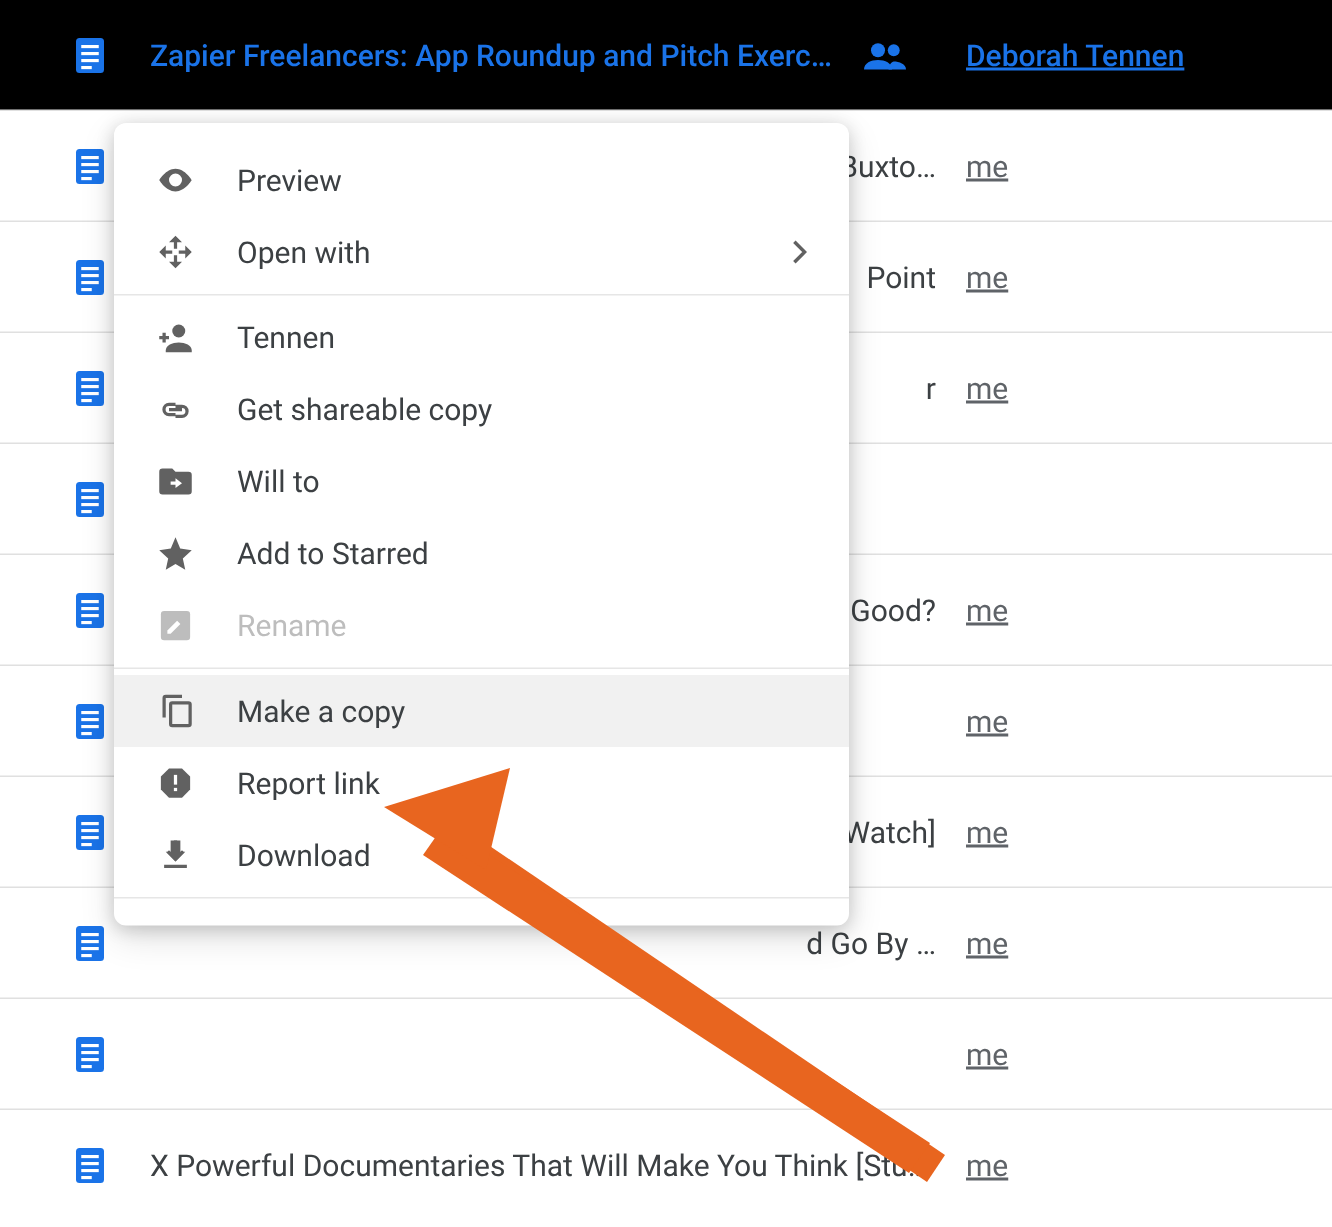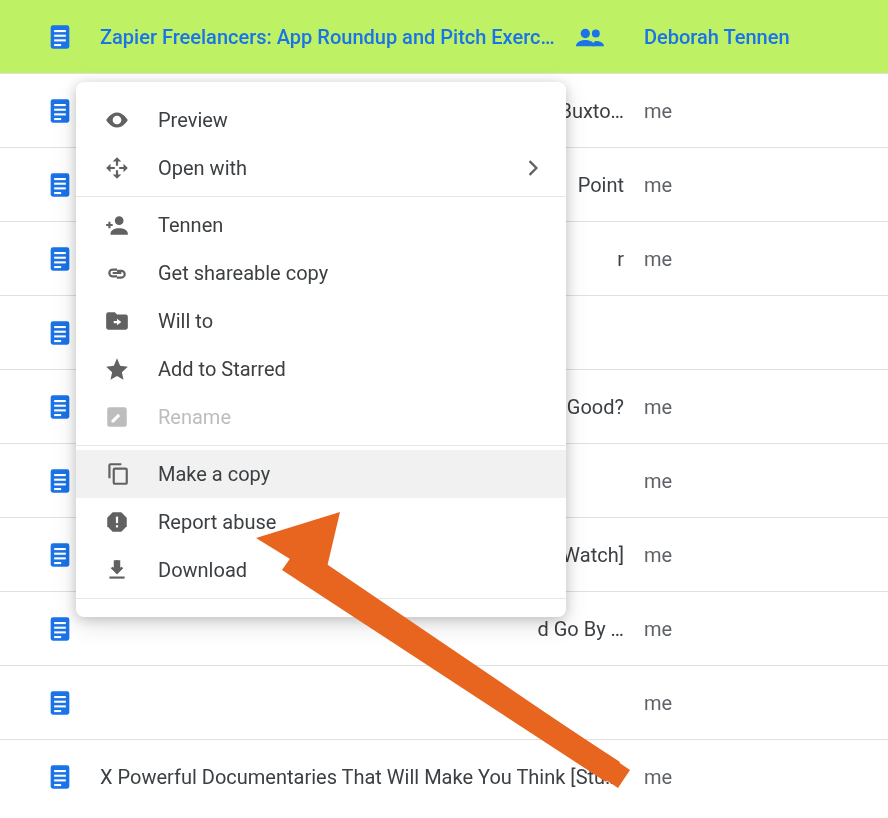--- a/index.html
+++ b/index.html
@@ -19,21 +19,21 @@
     }
     .file-row {
       display: flex;
       align-items: center;
       height: 74px;
       padding: 0 24px 0 46px;
       border-bottom: 1px solid #e0e0e0;
       background: #fff;
     }
     .file-row.selected {
-      background: #bef264;
+      background: #000000;
     }
     .doc-icon {
       width: 28px;
       height: 28px;
       margin-right: 26px;
       flex: 0 0 auto;
     }
     .file-title {
       flex: 1 1 auto;
       font-size: 20px;
@@ -56,20 +56,21 @@
     }
     .file-owner {
       width: 220px;
       font-size: 20px;
       color: #5f6368;
       text-align: left;
       flex: 0 0 auto;
       white-space: nowrap;
       overflow: hidden;
       text-overflow: ellipsis;
+      text-decoration: underline;
     }
     .file-row.selected .file-owner {
       color: #1a73e8;
       font-weight: 500;
     }
 
     
     .context-menu {
       position: absolute;
       left: 76px;
@@ -368,21 +369,21 @@
 
   <div class="menu-item">
     <span class="m-icon">
       <svg viewBox="0 0 24 24">
           <path d="M12 2L2 20h20L12 2z" opacity="0"></path>
           <path d="M16 3H8L3 8v8l5 5h8l5-5V8l-5-5z"></path>
           <rect x="11" y="7" width="2" height="6" fill="#fff"></rect>
           <rect x="11" y="15" width="2" height="2" fill="#fff"></rect>
         </svg>
     </span>
-    <span class="m-label">Report abuse</span>
+    <span class="m-label">Report link</span>
   </div>
 
   <div class="menu-item">
     <span class="m-icon">
       <svg viewBox="0 0 24 24">
           <path d="M12 3v10l4-4 1.4 1.4L12 16l-5.4-5.6L8 9l4 4V3h0z"></path>
           <path d="M11 3h2v9h-2z"></path>
           <path d="M12 16L6 10h3V3h6v7h3l-6 6z"></path>
           <rect x="5" y="18" width="14" height="2"></rect>
         </svg>

